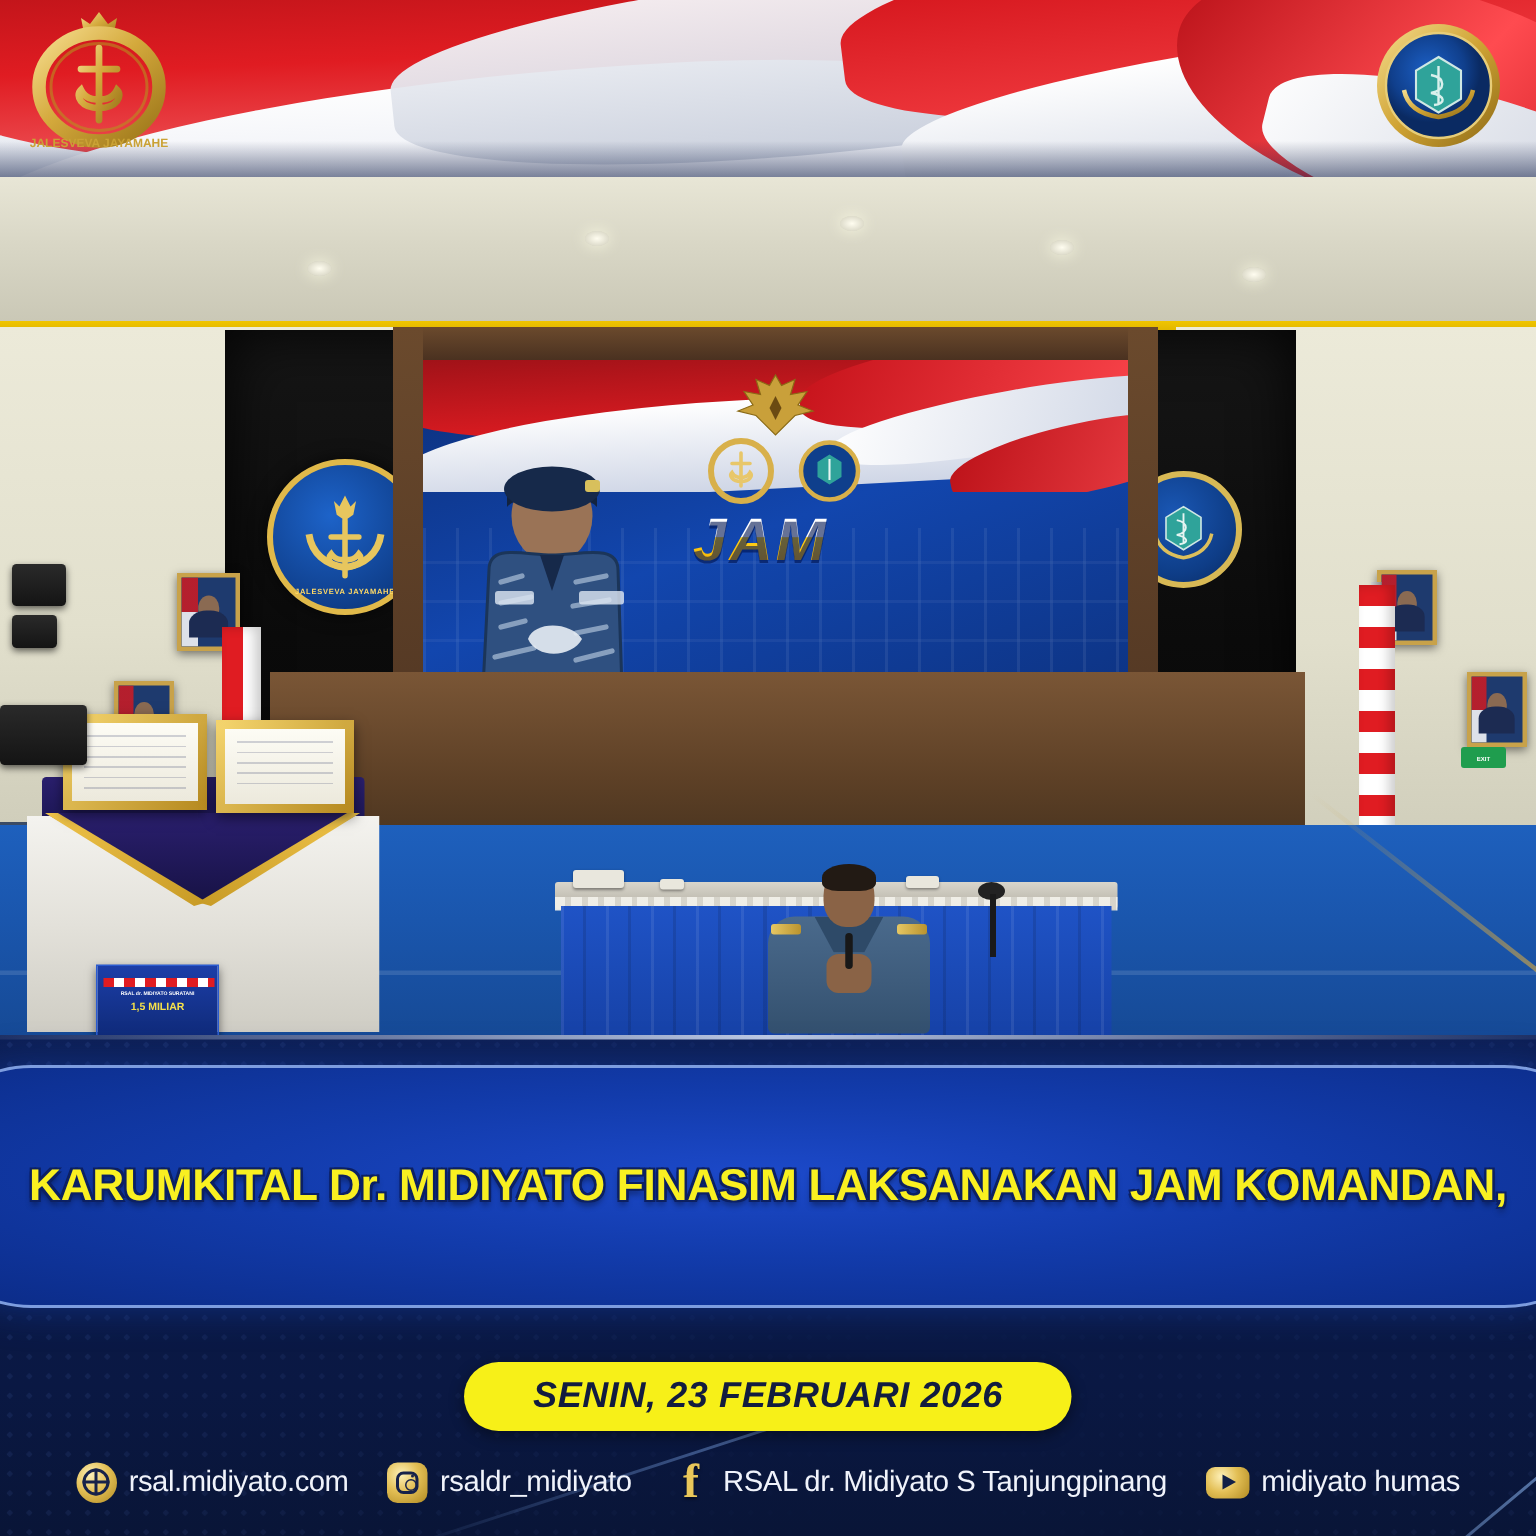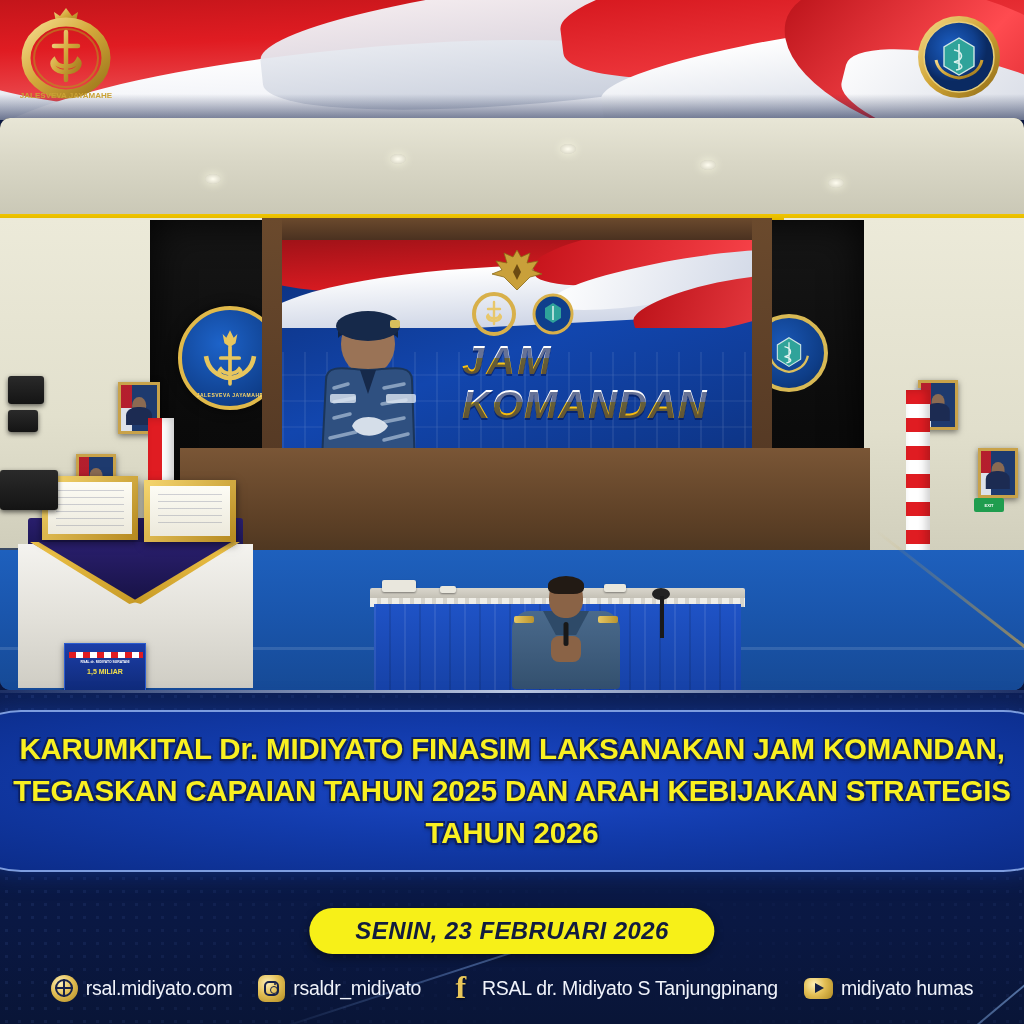--- a/index.html
+++ b/index.html
@@ -30,21 +30,21 @@
         border-radius:60% 40% 0 0 / 70% 55% 0 0; transform:rotate(-3deg); }
   .flag-shadow { position:absolute; left:0; bottom:0; width:1024px; height:26px;
         background:linear-gradient(180deg,rgba(10,23,64,0) 0%,rgba(10,23,64,.55) 100%); }
 
   
   .emblem-left { position:absolute; left:20px; top:6px; width:92px; height:104px; z-index:6; }
   .emblem-right { position:absolute; right:22px; top:14px; width:86px; height:86px; z-index:6; }
 
   
   .photo { position:absolute; left:0; top:118px; width:1024px; height:572px; overflow:hidden;
-     background:linear-gradient(180deg,#2d2a24 0%,#3a352c 20%,#4a463a 45%,#2f4f86 100%);border-radius:10px; }
+     background:linear-gradient(180deg,#2d2a24 0%,#3a352c 20%,#4a463a 45%,#2f4f86 100%); }
 
   
   .ceiling { position:absolute; left:0; top:0; width:1024px; height:110px;
      background:linear-gradient(180deg,#e8e6d6 0%,#d9d7c6 40%,#c6c4b2 100%); }
   .ceiling-strip { position:absolute; left:0; top:96px; width:1024px; height:16px;
      background:linear-gradient(180deg,#f0c500,#c9a000); }
   .ceil-light { position:absolute; width:16px; height:10px; border-radius:50%;
      background:radial-gradient(ellipse at center,#fffdf0,#cfcdbb); box-shadow:0 0 10px rgba(255,255,230,.8); }
 
   
@@ -428,21 +428,20 @@
         </svg>
         <svg width="42" height="42" viewBox="0 0 42 42">
           <circle cx="21" cy="21" r="19" fill="#0f3f8c" stroke="#d8b04a" stroke-width="3"></circle>
           <path d="M21 10 L29 15 L29 25 L21 30 L13 25 L13 15 Z" fill="#2fa39a"></path>
           <path d="M21 13 L21 27" stroke="#e8f6f3" stroke-width="1.4"></path>
         </svg>
       </div>
 
       <div class="scr-title">
         <div class="scr-jam">JAM</div>
-        <div class="scr-kom">KOMANDAN</div>
       </div>
 
       <svg class="scr-person" viewBox="0 0 130 200">
         <ellipse cx="64" cy="46" rx="27" ry="31" fill="#9a7356"></ellipse>
         <path d="M34 34 C36 18 92 16 94 34 L94 40 C86 30 42 30 34 40 Z" fill="#12233f"></path>
         <ellipse cx="64" cy="28" rx="32" ry="15" fill="#16294a"></ellipse>
         <rect x="86" y="22" width="10" height="8" rx="2" fill="#d8c05c"></rect>
         <path d="M22 82 C22 64 46 72 64 72 C82 72 108 64 108 82 L112 200 L16 200 Z" fill="#2f5080"></path>
         <path d="M22 82 C22 64 46 72 64 72 C82 72 108 64 108 82 L112 200 L16 200 Z" fill="none" stroke="#1b3559" stroke-width="2"></path>
         <path d="M30 90 L44 86 M30 104 L50 100 M30 120 L46 116 M80 90 L100 86 M78 106 L102 102 M80 124 L100 120
@@ -543,21 +542,20 @@
   <div class="lower">
     <div class="sep-line"></div>
     <div class="dots"></div>
     <div class="dots-r"></div>
     <div class="diag1"></div>
     <div class="diag2"></div>
     <div class="diag3"></div>
 
     <div class="headline-box">
       <div class="headline">KARUMKITAL Dr. MIDIYATO FINASIM LAKSANAKAN JAM KOMANDAN,</div>
-      <div class="headline">TEGASKAN CAPAIAN TAHUN 2025 DAN ARAH KEBIJAKAN STRATEGIS TAHUN 2026</div>
     </div>
 
     <div class="date-badge">SENIN, 23 FEBRUARI 2026</div>
 
     <div class="social-bar">
       <div class="soc">
         <span class="soc-ic ic-circle">
           <span class="globe-g"></span>
         </span>
         <span>rsal.midiyato.com</span>

